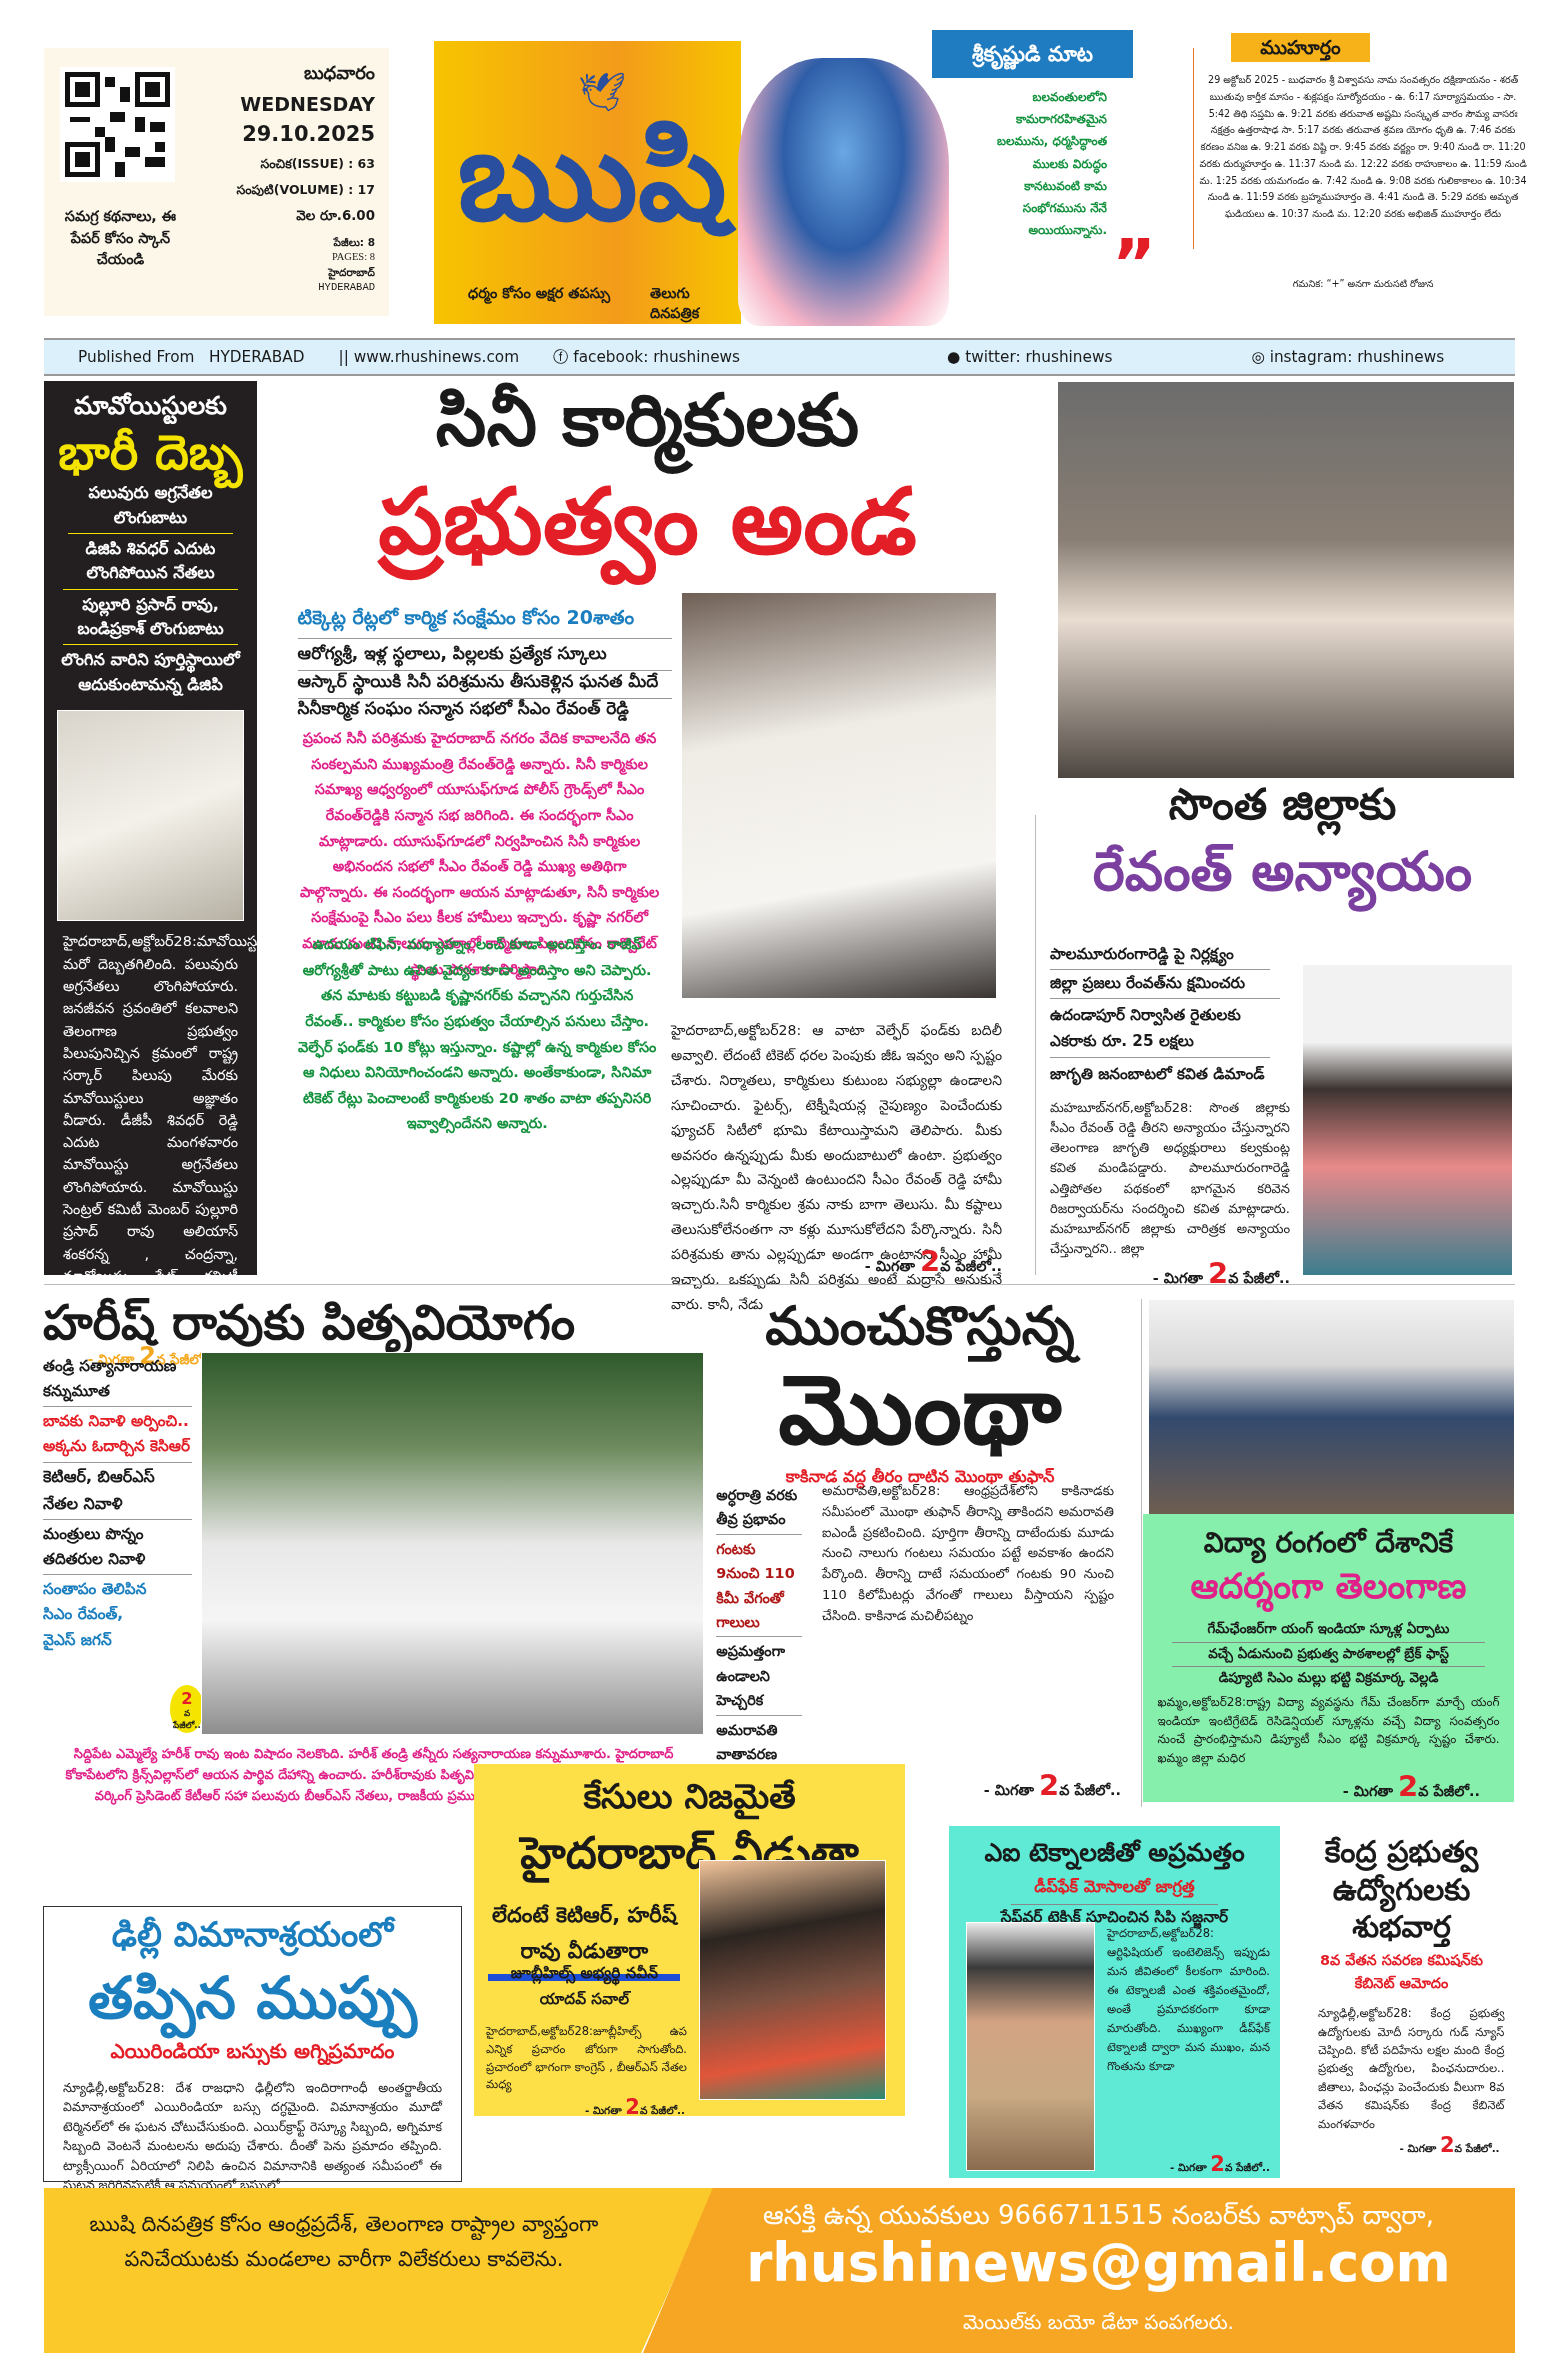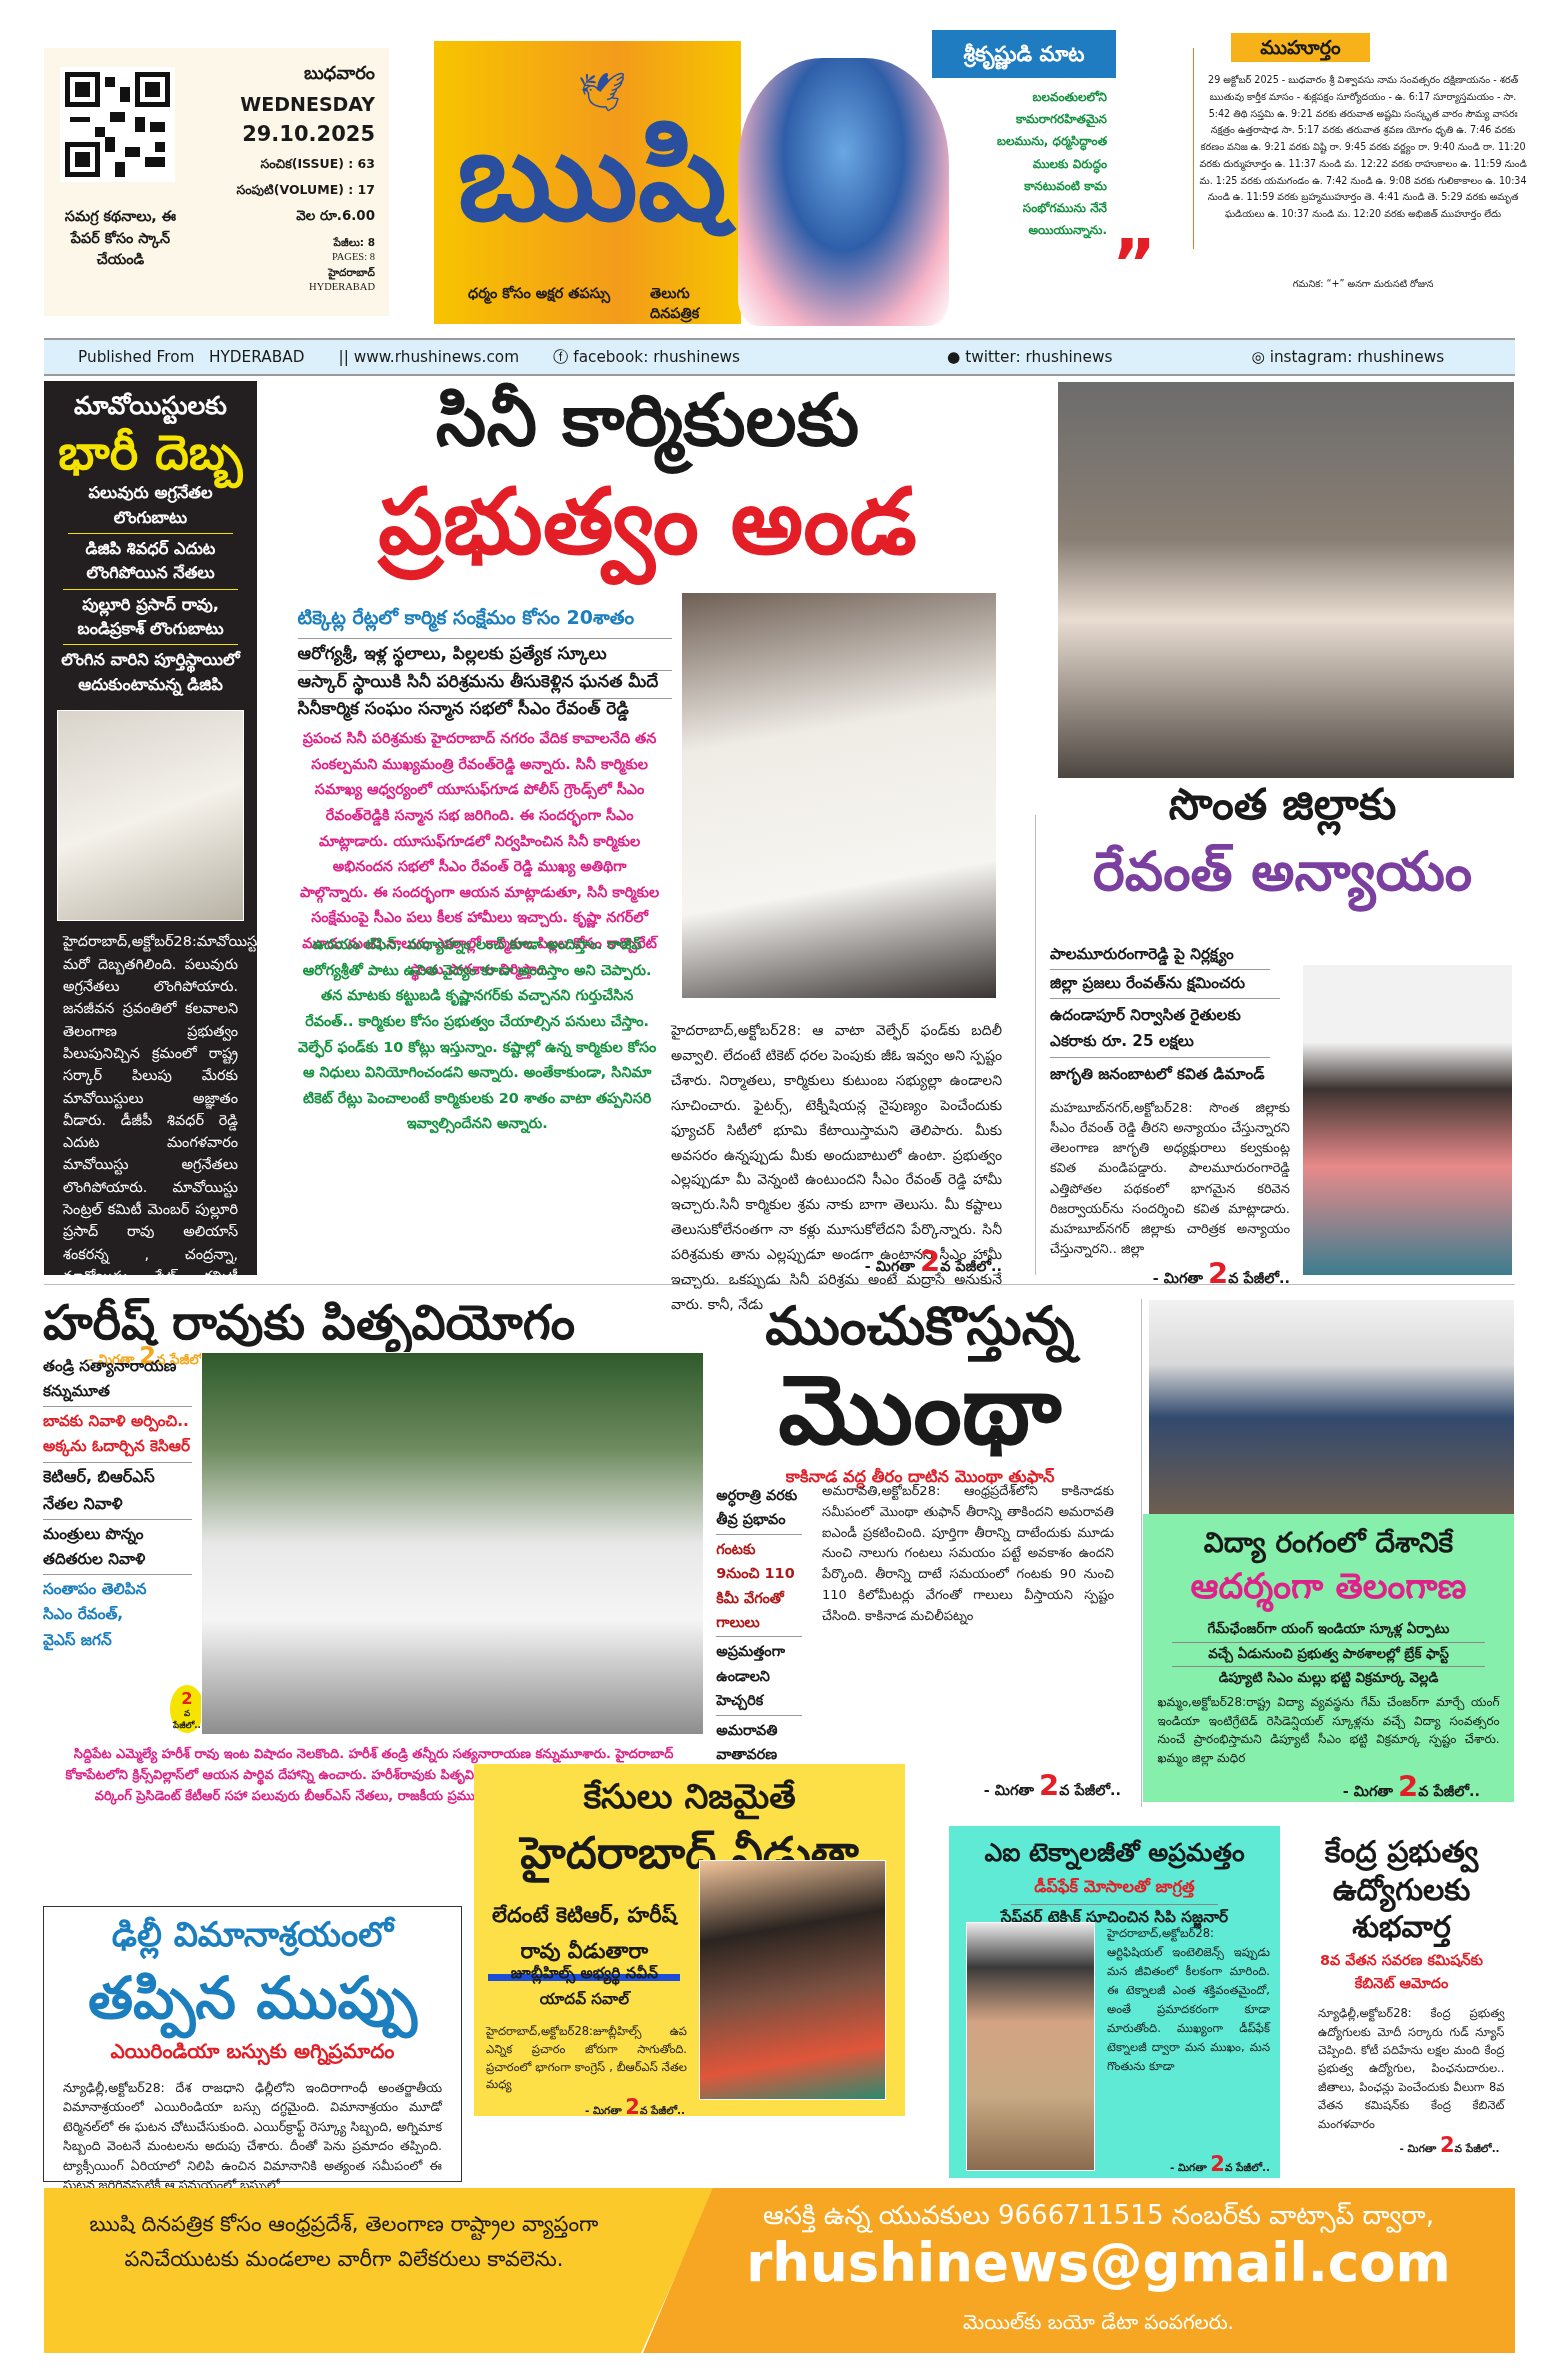--- a/index.html
+++ b/index.html
@@ -57,32 +57,32 @@
   <div class="abs" style="left:182px;top:14.4px;width:149px;text-align:right">
     <div class="b" style="font-size:18px">బుధవారం</div>
     <div class="b" style="font-size:19px;margin-top:4.8px">WEDNESDAY</div>
     <div class="b" style="font-size:21px;margin-top:6.7px">29.10.2025</div>
     <div class="b" style="font-size:12.5px;margin-top:10.5px">సంచిక(ISSUE) : 63</div>
     <div class="b" style="font-size:12.5px;margin-top:7.7px">సంపుటి(VOLUME) : 17</div>
     <div class="b" style="font-size:13.4px;margin-top:7.7px">వెల రూ.6.00</div>
     <div class="b" style="font-size:10.5px;margin-top:10.5px">పేజీలు: 8</div>
     <div style="font-size:10.5px;font-family:'Liberation Serif',serif">PAGES: 8</div>
     <div class="b" style="font-size:10.5px;margin-top:3.8px">హైదరాబాద్</div>
-    <div style="font-size:10.5px;font-family:Liberation Serif, serif">HYDERABAD</div>
+    <div style="font-size:10.5px;font-family:Liberation Mono, monospace">HYDERABAD</div>
   </div>
 </div>
 
 <div class="abs" id="logo">
   <div class="abs" style="left:144px;top:29px;font-size:38px;color:#2a4f9e">🕊</div>
   <div class="abs c b" style="left:9.6px;top:72px;width:297px;font-size:125px;color:#2a4f9e;line-height:1">ఋషి</div>
   <div class="abs b" style="left:34px;top:244px;font-size:14.4px">ధర్మం కోసం అక్షర తపస్సు</div>
   <div class="abs b" style="left:216px;top:244px;font-size:14.4px">తెలుగు దినపత్రిక</div>
 </div>
 <div class="abs" style="left:738px;top:58px;width:211px;height:268px;background:radial-gradient(ellipse at 50% 35%,#6aa7e3 0%,#2e5ea8 40%,#f6b3c6 75%,#fff 100%);border-radius:40% 40% 10% 10%"></div>
-<div class="abs c b" style="left:932px;top:30px;width:184px;height:48px;line-height:48px;background:#1f7cc1;color:#fff;font-size:21px">శ్రీకృష్ణుడి మాట</div>
+<div class="abs c b" style="left:932px;top:30px;width:201px;height:48px;line-height:48px;background:#1f7cc1;color:#fff;font-size:21px">శ్రీకృష్ణుడి మాట</div>
 <div class="abs b" style="left:973px;top:86px;width:134px;font-size:12px;line-height:1.85;color:#14923e;text-align:right">బలవంతులలోని కామరాగరహితమైన బలమును, ధర్మసిద్ధాంత ములకు విరుద్ధం కానటువంటి కామ సంభోగమును నేనే అయియున్నాను.</div>
 <div class="abs b" style="left:1112px;top:225px;font-size:67px;color:#e41e26">”</div>
 
 <div class="abs" id="muhurtam">
   <div class="abs c b" style="left:43px;top:3.8px;width:139px;height:29px;line-height:29px;background:#f7b21a;font-size:19px">ముహూర్తం</div>
   <div class="abs" style="left:4.8px;top:19px;width:1.4px;height:201px;background:#e8742a"></div>
   <div class="abs c" style="left:9.6px;top:43px;width:331px;font-size:9.6px;line-height:1.75">29 అక్టోబర్ 2025 - బుధవారం శ్రీ విశ్వావసు నామ సంవత్సరం దక్షిణాయనం - శరత్ ఋతువు కార్తీక మాసం - శుక్లపక్షం సూర్యోదయం - ఉ. 6:17 సూర్యాస్తమయం - సా. 5:42 తిథి సప్తమి ఉ. 9:21 వరకు తరువాత అష్టమి సంస్కృత వారం సౌమ్య వాసరః నక్షత్రం ఉత్తరాషాఢ సా. 5:17 వరకు తరువాత శ్రవణ యోగం ధృతి ఉ. 7:46 వరకు కరణం వనిజ ఉ. 9:21 వరకు విష్టి రా. 9:45 వరకు వర్జ్యం రా. 9:40 నుండి రా. 11:20 వరకు దుర్ముహూర్తం ఉ. 11:37 నుండి మ. 12:22 వరకు రాహుకాలం ఉ. 11:59 నుండి మ. 1:25 వరకు యమగండం ఉ. 7:42 నుండి ఉ. 9:08 వరకు గులికాకాలం ఉ. 10:34 నుండి ఉ. 11:59 వరకు బ్రహ్మముహూర్తం తె. 4:41 నుండి తె. 5:29 వరకు అమృత ఘడియలు ఉ. 10:37 నుండి మ. 12:20 వరకు అభిజిత్ ముహూర్తం లేదు</div>
   <div class="abs c" style="left:9.6px;top:249px;width:331px;font-size:9.6px">గమనిక: “+” అనగా మరుసటి రోజున</div>
 </div>
 

